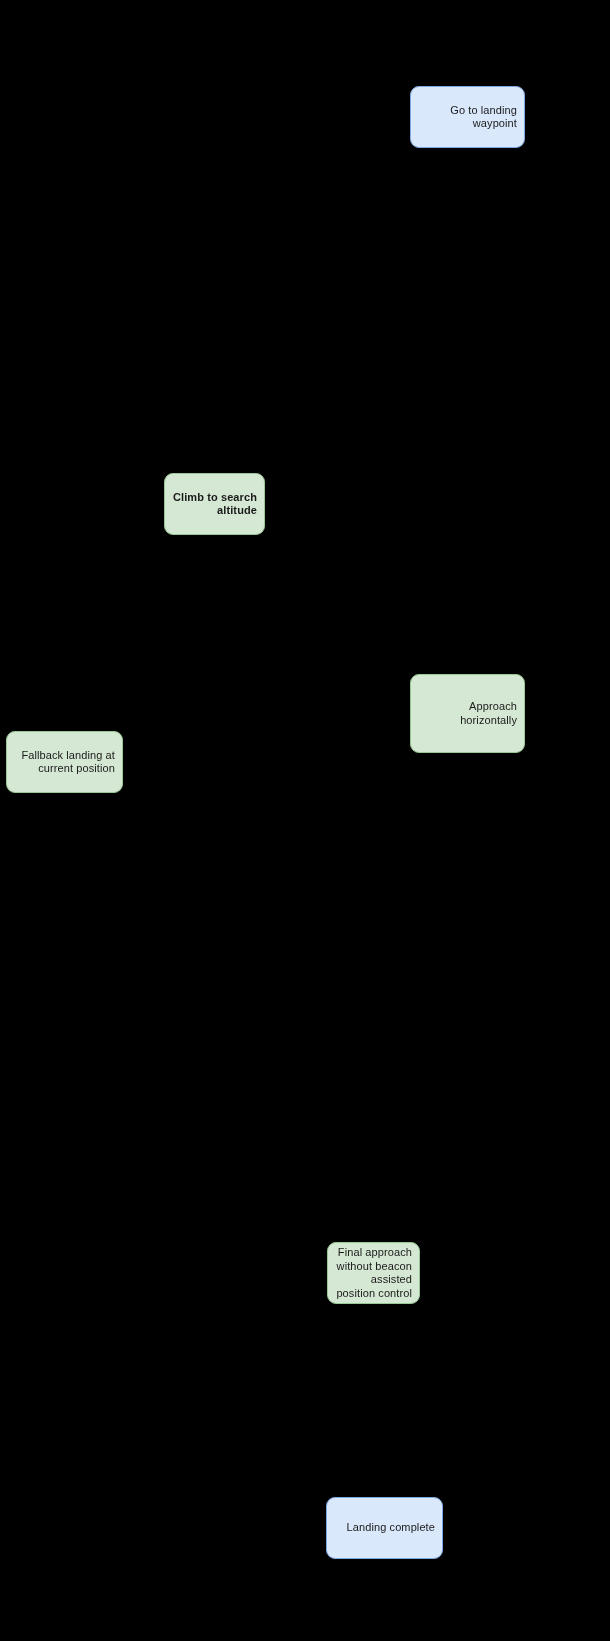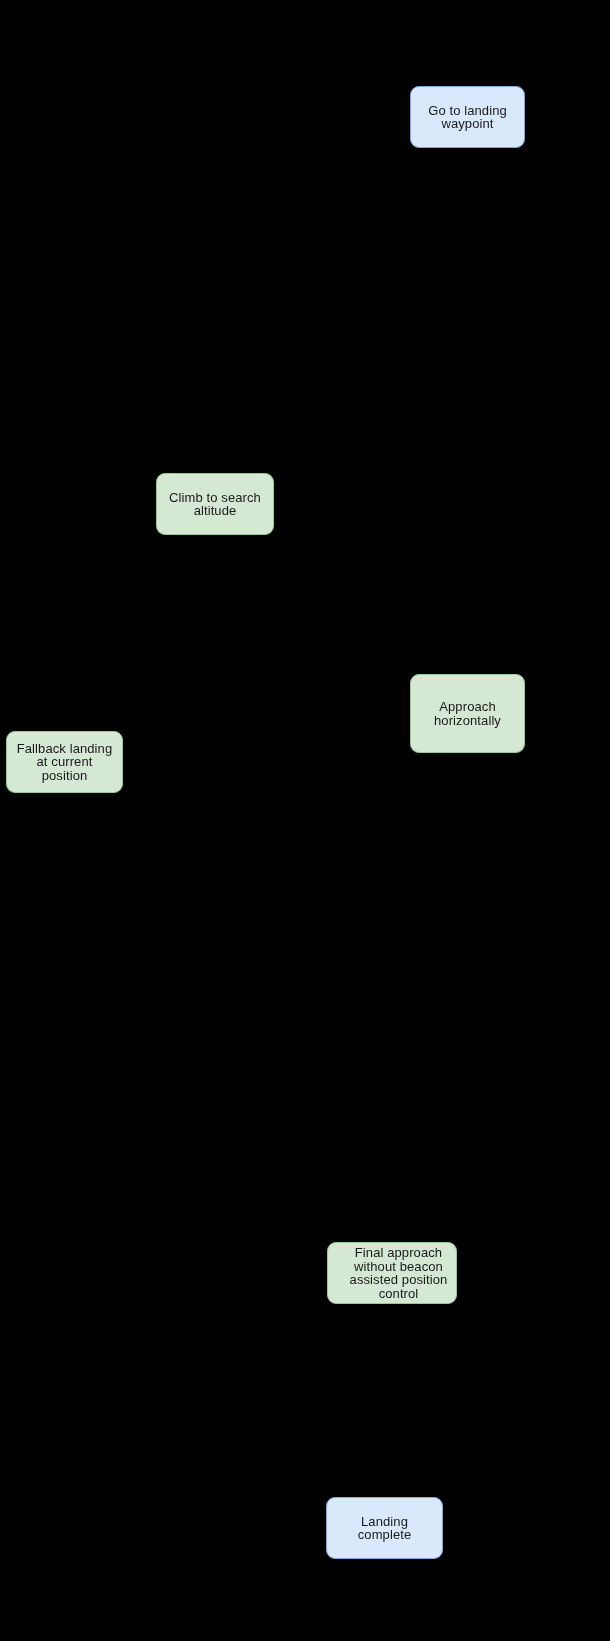--- a/index.html
+++ b/index.html
@@ -30,25 +30,25 @@
     width: 610px;
     height: 1641px;
     pointer-events: none;
   }
   .node {
     position: absolute;
     box-sizing: border-box;
     display: flex;
     align-items: center;
     justify-content: center;
-    text-align: center;
+    text-align: right;
     border-radius: 9px;
     border-style: solid;
     border-width: 1px;
-    font-size: 13px;
+    font-size: 11px;
     line-height: 13.5px;
     letter-spacing: 0.1px;
     color: #1a1a1a;
     padding: 4px 7px;
     -webkit-font-smoothing: antialiased;
   }
   .node-label {
     display: block;
     width: 100%;
     white-space: pre-line;
@@ -112,34 +112,34 @@
     <g>
       <path class="edge-path" d="M 64 793 L 64 1528 L 326 1528"></path>
       <polygon class="edge-arrow" points="326,1528 318,1524 318,1532"></polygon>
     </g>
   </svg>
 
   <div class="node terminal" style="left:410px; top:86px; width:115px; height:62px;">
     <span class="node-label">Go to landing waypoint</span>
   </div>
 
-  <div class="node process" style="left:156px; top:473px; width:118px; height:62px;">
+  <div class="node process" style="left:164px; top:473px; width:101px; height:62px;font-weight:bold;">
     <span class="node-label">Climb to search altitude</span>
   </div>
 
   <div class="node process" style="left:410px; top:674px; width:115px; height:79px;">
     <span class="node-label">Approach horizontally</span>
   </div>
 
   <div class="node process" style="left:6px; top:731px; width:117px; height:62px;">
     <span class="node-label">Fallback landing at current position</span>
   </div>
 
 
-  <div class="node process" style="left:327px; top:1242px; width:130px; height:62px;padding-left:20px;">
+  <div class="node process" style="left:327px; top:1242px; width:93px; height:62px;">
     <span class="node-label">Final approach without beacon assisted position control</span>
   </div>
 
   <div class="node terminal" style="left:326px; top:1497px; width:117px; height:62px;">
     <span class="node-label">Landing complete</span>
   </div>
 
 </div>
 
 </body></html>

